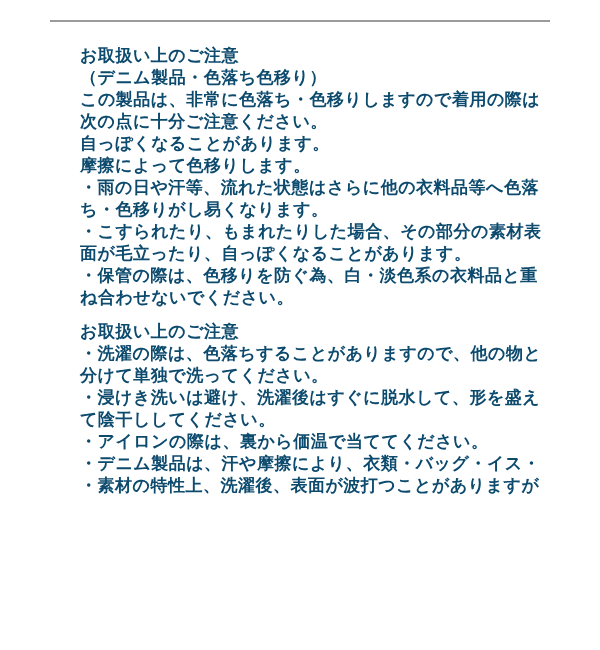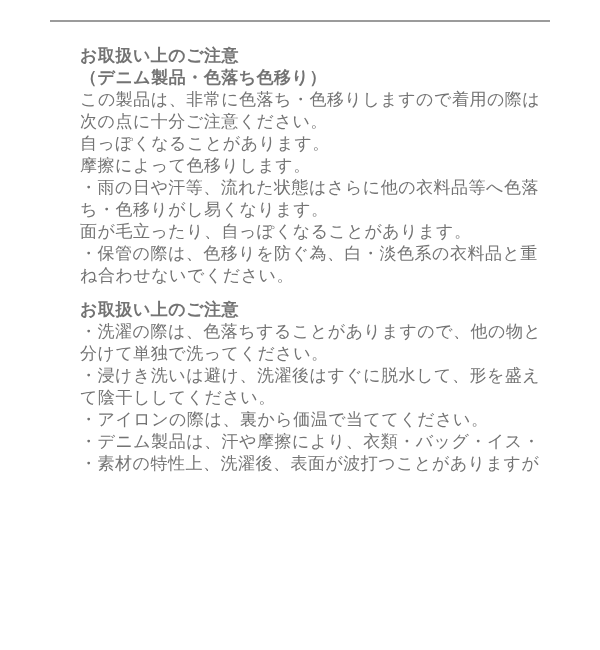--- a/index.html
+++ b/index.html
@@ -20,43 +20,44 @@
     border: none;
   }
   .doc {
     margin: 23px 40px 0 80px;
     font-size: 17px;
     line-height: 22px;
     letter-spacing: 0.5px;
   }
   .line {
     white-space: nowrap;
-    font-weight: normal;
+    font-weight: bold;
   }
   .line.heading {
     font-weight: bold;
   }
   .section + .section {
     margin-top: 12px;
   }
 </style>
 </head>
 <body style="background: rgb(255, 255, 255);">
 
 <hr class="top-rule" style="background: rgb(155, 155, 155);">
-<div class="doc" id="doc" style="color: #737373;">
+<div class="doc" id="doc" style="color: #0c4a6e;">
     <section class="section">
       <div class="line heading">お取扱い上のご注意</div>
       <div class="line heading">（デニム製品・色落ち色移り）</div>
       <div class="line">この製品は、非常に色落ち・色移りしますので着用の際は</div>
       <div class="line">次の点に十分ご注意ください。</div>
       <div class="line">自っぽくなることがあります。</div>
       <div class="line">摩擦によって色移りします。</div>
       <div class="line">・雨の日や汗等、流れた状態はさらに他の衣料品等へ色落</div>
       <div class="line">ち・色移りがし易くなります。</div>
+      <div class="line">・こすられたり、もまれたりした場合、その部分の素材表</div>
       <div class="line">面が毛立ったり、自っぽくなることがあります。</div>
       <div class="line">・保管の際は、色移りを防ぐ為、白・淡色系の衣料品と重</div>
       <div class="line">ね合わせないでください。</div>
     </section>
     <section class="section">
       <div class="line heading">お取扱い上のご注意</div>
       <div class="line">・洗濯の際は、色落ちすることがありますので、他の物と</div>
       <div class="line">分けて単独で洗ってください。</div>
       <div class="line">・浸けき洗いは避け、洗濯後はすぐに脱水して、形を盛え</div>
       <div class="line">て陰干ししてください。</div>

